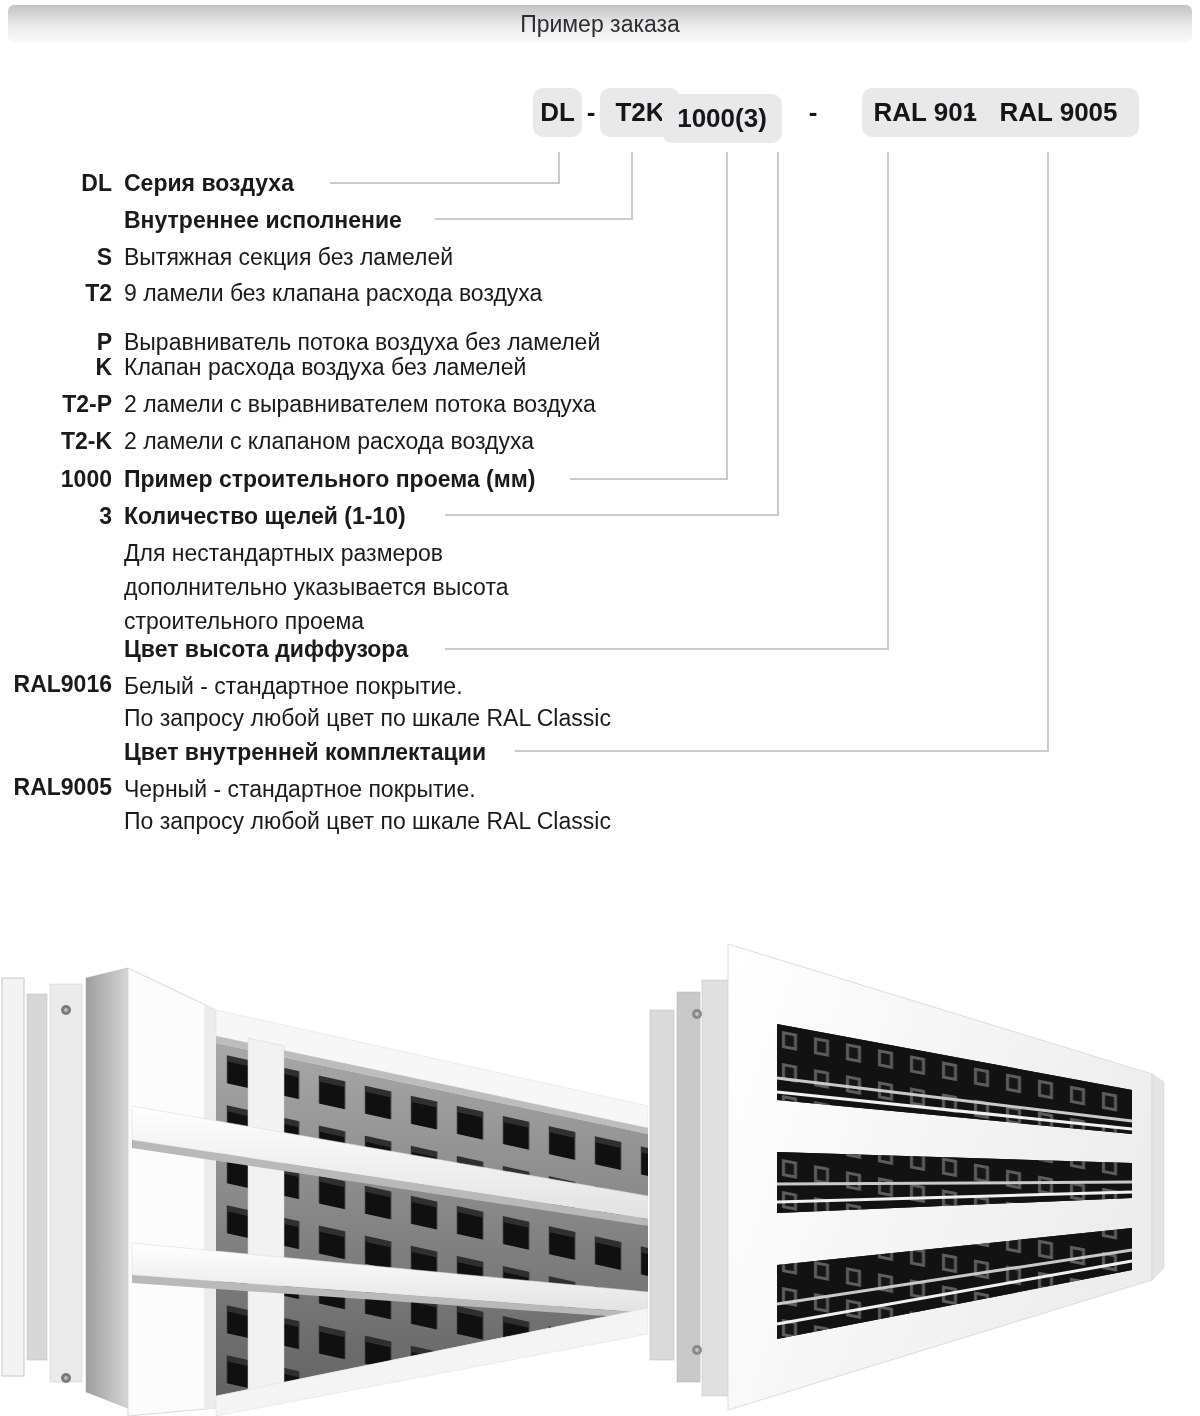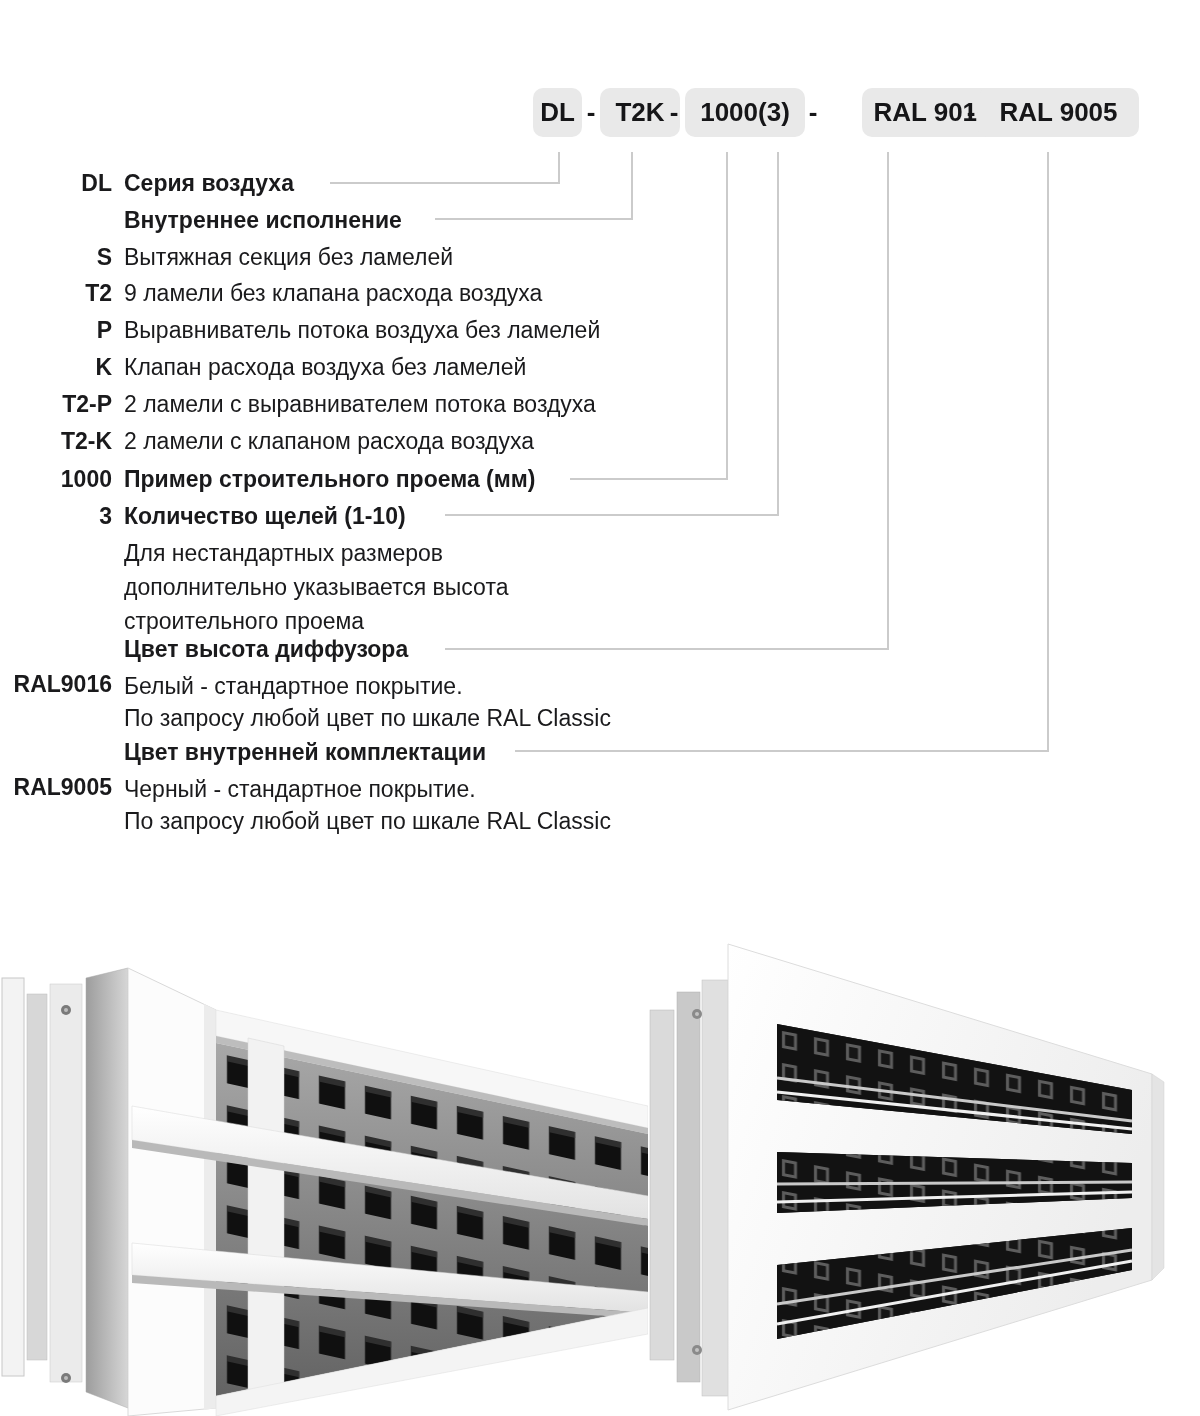--- a/index.html
+++ b/index.html
@@ -15,21 +15,21 @@
     background:linear-gradient(180deg,#c3c3c3 0%,#ececec 55%,#fbfbfb 100%);
     text-align:center; line-height:38px; font-size:23px; color:#2d2d2f;
   }
   
   .code-box {
     position:absolute; top:88px; height:49px; line-height:49px;
     background:#e9e9e9; border-radius:10px;
     font-size:26px; font-weight:bold; text-align:center; color:#161618;
   }
   .cb0{left:533px;width:49px;} .cb1{left:600px;width:80px;}
-  .cb2{left:685px;width:120px;} .cb3{left:862px;width:141px;}
+  .cb2{left:662px;width:120px;margin-top:6px;} .cb3{left:862px;width:141px;}
   .cb4{left:978px;width:161px;}
   .code-dash {
     position:absolute; top:88px; height:49px; line-height:49px; width:14px;
     font-size:26px; font-weight:bold; text-align:center; color:#161618;
   }
   .cd0{left:584px;} .cd1{left:667px;} .cd2{left:806px;} .cd3{left:964px;}
   
   .lrow { position:absolute; left:0; font-size:23px; line-height:27px; white-space:nowrap; }
   .lrow .lcode { display:inline-block; width:112px; text-align:right; font-weight:bold; vertical-align:top; }
   .lrow .ltext { display:inline-block; margin-left:12px; vertical-align:top; }
@@ -42,20 +42,21 @@
   .connectors path { fill:none; stroke:#cbcbcb; stroke-width:2; }
   
   .img-left  { position:absolute; left:0;   top:956px; }
   .img-right { position:absolute; left:640px; top:932px; }
 </style>
 </head>
 <body>
 
 <div class="page">
 
+  <div class="header-bar">Пример заказа</div>
 
   <div>
     <span class="code-box cb0">DL</span>
     <span class="code-dash cd0">-</span>
     <span class="code-box cb1">T2K</span>
     <span class="code-dash cd1">-</span>
     <span class="code-box cb2">1000(3)</span>
     <span class="code-dash cd2">-</span>
     <span class="code-box cb3">RAL 9016</span>
     <span class="code-dash cd3">-</span>
@@ -77,21 +78,21 @@
     </div>
     <div class="lrow bold" style="top:207px">
       <span class="lcode"></span><span class="ltext">Внутреннее исполнение</span>
     </div>
     <div class="lrow" style="top:244px">
       <span class="lcode">S</span><span class="ltext">Вытяжная секция без ламелей</span>
     </div>
     <div class="lrow" style="top:280px">
       <span class="lcode">T2</span><span class="ltext">9 ламели без клапана расхода воздуха</span>
     </div>
-    <div class="lrow" style="top:317px">
+    <div class="lrow" style="top:329px">
       <span class="lcode">P</span><span class="ltext">Выравниватель потока воздуха без ламелей</span>
     </div>
     <div class="lrow" style="top:354px">
       <span class="lcode">K</span><span class="ltext">Клапан расхода воздуха без ламелей</span>
     </div>
     <div class="lrow" style="top:391px">
       <span class="lcode">T2-P</span><span class="ltext">2 ламели с выравнивателем потока воздуха</span>
     </div>
     <div class="lrow" style="top:428px">
       <span class="lcode">T2-K</span><span class="ltext">2 ламели с клапаном расхода воздуха</span>

